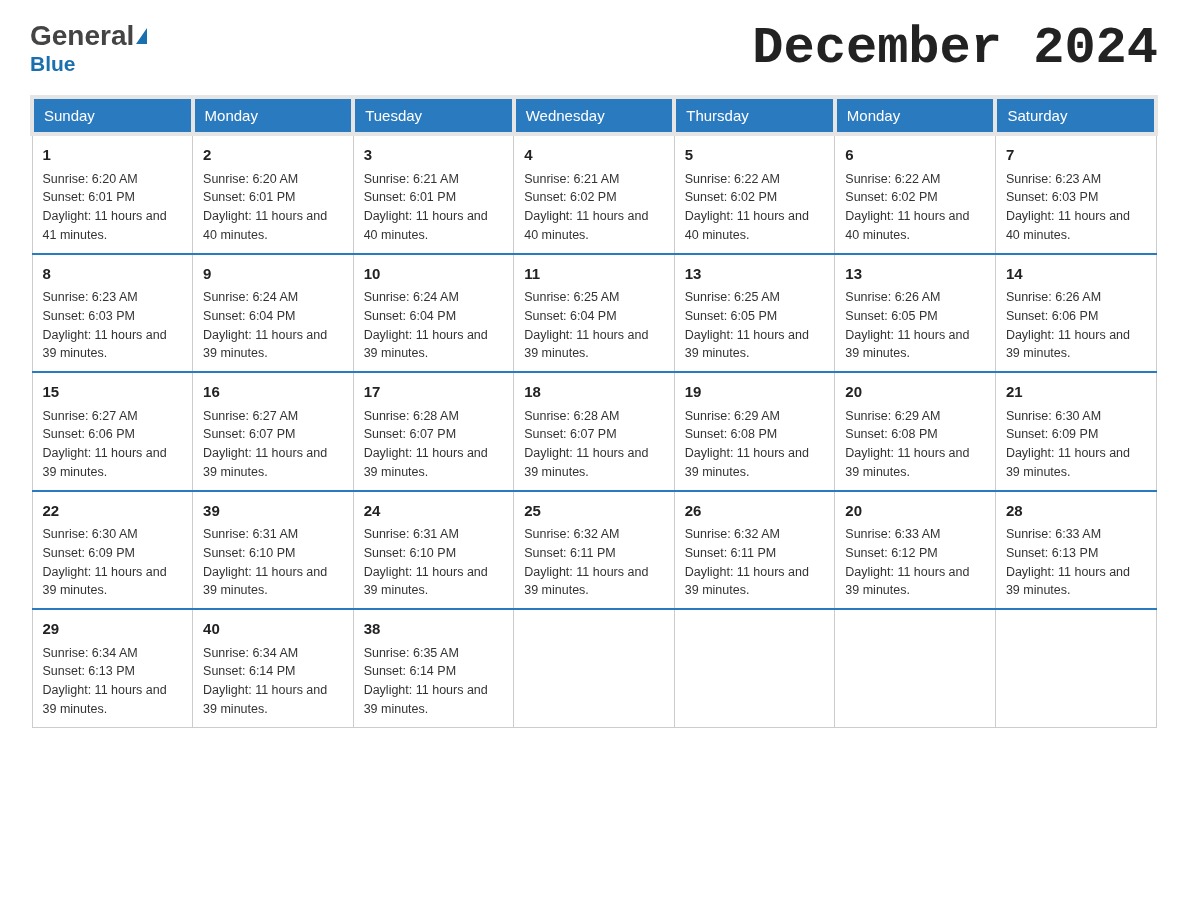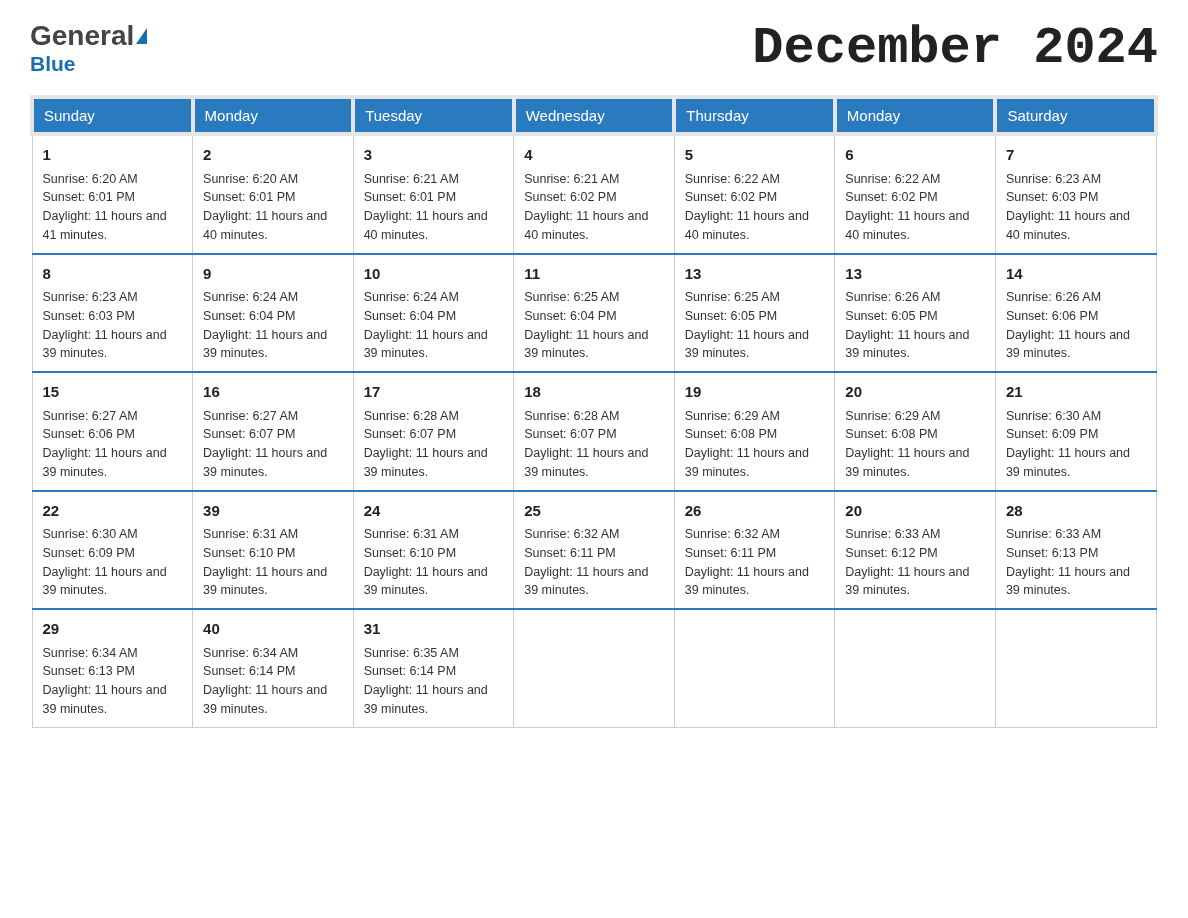--- a/index.html
+++ b/index.html
@@ -161,20 +161,20 @@
         <td><span class="day-num">39</span><span>Sunrise: 6:31 AM</span><br><span>Sunset: 6:10 PM</span><br><span>Daylight: 11 hours and 39 minutes.</span></td>
         <td><span class="day-num">24</span><span>Sunrise: 6:31 AM</span><br><span>Sunset: 6:10 PM</span><br><span>Daylight: 11 hours and 39 minutes.</span></td>
         <td><span class="day-num">25</span><span>Sunrise: 6:32 AM</span><br><span>Sunset: 6:11 PM</span><br><span>Daylight: 11 hours and 39 minutes.</span></td>
         <td><span class="day-num">26</span><span>Sunrise: 6:32 AM</span><br><span>Sunset: 6:11 PM</span><br><span>Daylight: 11 hours and 39 minutes.</span></td>
         <td><span class="day-num">20</span><span>Sunrise: 6:33 AM</span><br><span>Sunset: 6:12 PM</span><br><span>Daylight: 11 hours and 39 minutes.</span></td>
         <td><span class="day-num">28</span><span>Sunrise: 6:33 AM</span><br><span>Sunset: 6:13 PM</span><br><span>Daylight: 11 hours and 39 minutes.</span></td>
       </tr>
       <tr>
         <td><span class="day-num">29</span><span>Sunrise: 6:34 AM</span><br><span>Sunset: 6:13 PM</span><br><span>Daylight: 11 hours and 39 minutes.</span></td>
         <td><span class="day-num">40</span><span>Sunrise: 6:34 AM</span><br><span>Sunset: 6:14 PM</span><br><span>Daylight: 11 hours and 39 minutes.</span></td>
-        <td><span class="day-num">31</span><span>Sunrise: 6:35 AM</span><br><span>Sunset: 6:14 PM</span><br><span>Daylight: 11 hours and 39 minutes.</span></td>
+        <td><span class="day-num">38</span><span>Sunrise: 6:35 AM</span><br><span>Sunset: 6:14 PM</span><br><span>Daylight: 11 hours and 39 minutes.</span></td>
         <td class="empty-cell"></td>
         <td class="empty-cell"></td>
         <td class="empty-cell"></td>
         <td class="empty-cell"></td>
       </tr>
     </tbody>
 </table>
 
 </body></html>

